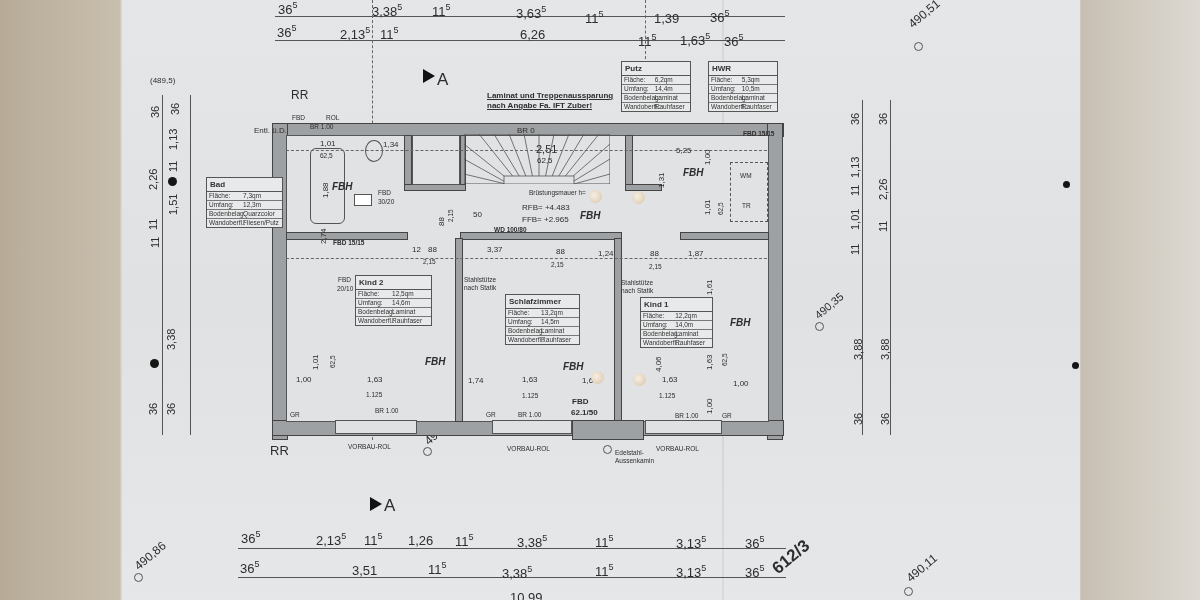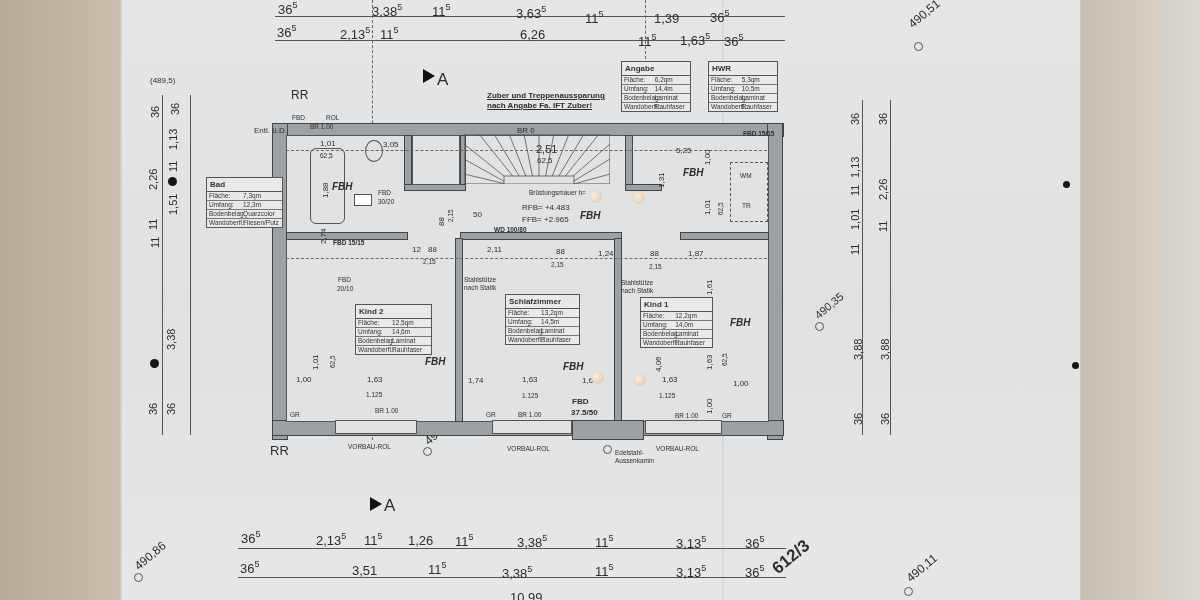--- a/index.html
+++ b/index.html
@@ -162,21 +162,21 @@
 <div class="room" style="left:645px;top:420px;width:75px;height:12px;background:#dfe1e2"></div>
 
 <div class="dash" style="left:286px;top:258px;width:481px"></div>
 <div class="dash" style="left:286px;top:150px;width:481px"></div>
 
 <div class="arrow-flag" style="left:423px;top:69px"></div>
 <div class="t" style="left:437px;top:71px;font-size:17px">A</div>
 <div class="arrow-flag" style="left:370px;top:497px"></div>
 <div class="t" style="left:384px;top:497px;font-size:17px">A</div>
 
-<div class="t small bold" style="left:487px;top:92px;text-decoration:underline">Zuber und Treppenaussparung</div>
+<div class="t small bold" style="left:487px;top:92px;text-decoration:underline">Laminat und Treppenaussparung</div>
 <div class="t small bold" style="left:487px;top:102px;text-decoration:underline">nach Angabe Fa. IFT Zuber!</div>
 <div class="t small" style="left:517px;top:127px">BR 0</div>
 <div class="t" style="left:536px;top:144px;font-size:11px">2,51</div>
 <div class="t small" style="left:537px;top:157px">62,5</div>
 <div class="t xs" style="left:529px;top:190px">Brüstungsmauer h=</div>
 <div class="t small" style="left:522px;top:204px">RFB= +4.483</div>
 <div class="t small" style="left:522px;top:216px">FFB= +2.965</div>
 <div class="t small ital" style="left:580px;top:211px;font-size:10px">FBH</div>
 <div class="t small" style="left:254px;top:127px">Entl. ü.D.</div>
 <div class="t" style="left:291px;top:89px;font-size:12px">RR</div>
@@ -202,42 +202,42 @@
 <div class="t ital" style="left:563px;top:362px;font-size:10px">FBH</div>
 <div class="t ital" style="left:730px;top:318px;font-size:10px">FBH</div>
 
 <div class="t xs" style="left:378px;top:190px">FBD</div>
 <div class="t xs" style="left:378px;top:199px">30/20</div>
 <div class="t xs bold" style="left:333px;top:240px">FBD 15/15</div>
 <div class="t xs bold" style="left:743px;top:131px">FBD 15/15</div>
 <div class="t xs" style="left:338px;top:277px">FBD</div>
 <div class="t xs" style="left:337px;top:286px">20/10</div>
 <div class="t small bold" style="left:572px;top:398px">FBD</div>
-<div class="t small bold" style="left:571px;top:409px">37.5/50</div>
+<div class="t small bold" style="left:571px;top:409px">62.1/50</div>
 <div class="t xs" style="left:740px;top:173px">WM</div>
 <div class="t xs" style="left:742px;top:203px">TR</div>
 
 <div class="t xs" style="left:290px;top:412px">GR</div>
 <div class="t xs" style="left:375px;top:408px">BR 1.00</div>
 <div class="t xs" style="left:486px;top:412px">GR</div>
 <div class="t xs" style="left:518px;top:412px">BR 1.00</div>
 <div class="t xs" style="left:675px;top:413px">BR 1.00</div>
 <div class="t xs" style="left:722px;top:413px">GR</div>
 
 <div class="t small" style="left:320px;top:140px">1,01</div>
 <div class="t xs" style="left:320px;top:153px">62,5</div>
-<div class="t small" style="left:383px;top:141px">3,05</div>
+<div class="t small" style="left:383px;top:141px">1,34</div>
 <div class="t v small" style="left:322px;top:198px">1,88</div>
 <div class="t v small" style="left:320px;top:244px">2,74</div>
 
 <div class="t small" style="left:473px;top:211px">50</div>
 <div class="t small" style="left:412px;top:246px">12</div>
 <div class="t small" style="left:428px;top:246px">88</div>
 <div class="t xs" style="left:423px;top:259px">2,15</div>
-<div class="t small" style="left:487px;top:246px">2,11</div>
+<div class="t small" style="left:487px;top:246px">3,37</div>
 <div class="t small" style="left:556px;top:248px">88</div>
 <div class="t xs" style="left:551px;top:262px">2,15</div>
 <div class="t small" style="left:598px;top:250px">1,24</div>
 <div class="t small" style="left:650px;top:250px">88</div>
 <div class="t xs" style="left:649px;top:264px">2,15</div>
 <div class="t small" style="left:688px;top:250px">1,87</div>
 <div class="t v small" style="left:438px;top:226px">88</div>
 <div class="t v xs" style="left:448px;top:222px">2,15</div>
 
 <div class="t small" style="left:676px;top:147px">5,25</div>
@@ -280,21 +280,21 @@
       <span class="k">Bodenbelag:</span>
       <span class="val">Quarzcolor</span>
     </div>
   <div class="row">
       <span class="k">Wandoberfl.:</span>
       <span class="val">Fliesen/Putz</span>
     </div>
 </div>
 
 <div class="infobox" style="left:621px;top:61px;width:68px">
-  <div class="hd">Angabe</div>
+  <div class="hd">Putz</div>
   <div class="row">
       <span class="k">Fläche:</span>
       <span class="val">6,2qm</span>
     </div>
   <div class="row">
       <span class="k">Umfang:</span>
       <span class="val">14,4m</span>
     </div>
   <div class="row">
       <span class="k">Bodenbelag:</span>
@@ -319,21 +319,21 @@
   <div class="row">
       <span class="k">Bodenbelag:</span>
       <span class="val">Laminat</span>
     </div>
   <div class="row">
       <span class="k">Wandoberfl.:</span>
       <span class="val">Rauhfaser</span>
     </div>
 </div>
 
-<div class="infobox" style="left:355px;top:304px;width:75px">
+<div class="infobox" style="left:355px;top:275px;width:75px">
   <div class="hd">Kind 2</div>
   <div class="row">
       <span class="k">Fläche:</span>
       <span class="val">12,5qm</span>
     </div>
   <div class="row">
       <span class="k">Umfang:</span>
       <span class="val">14,6m</span>
     </div>
   <div class="row">

